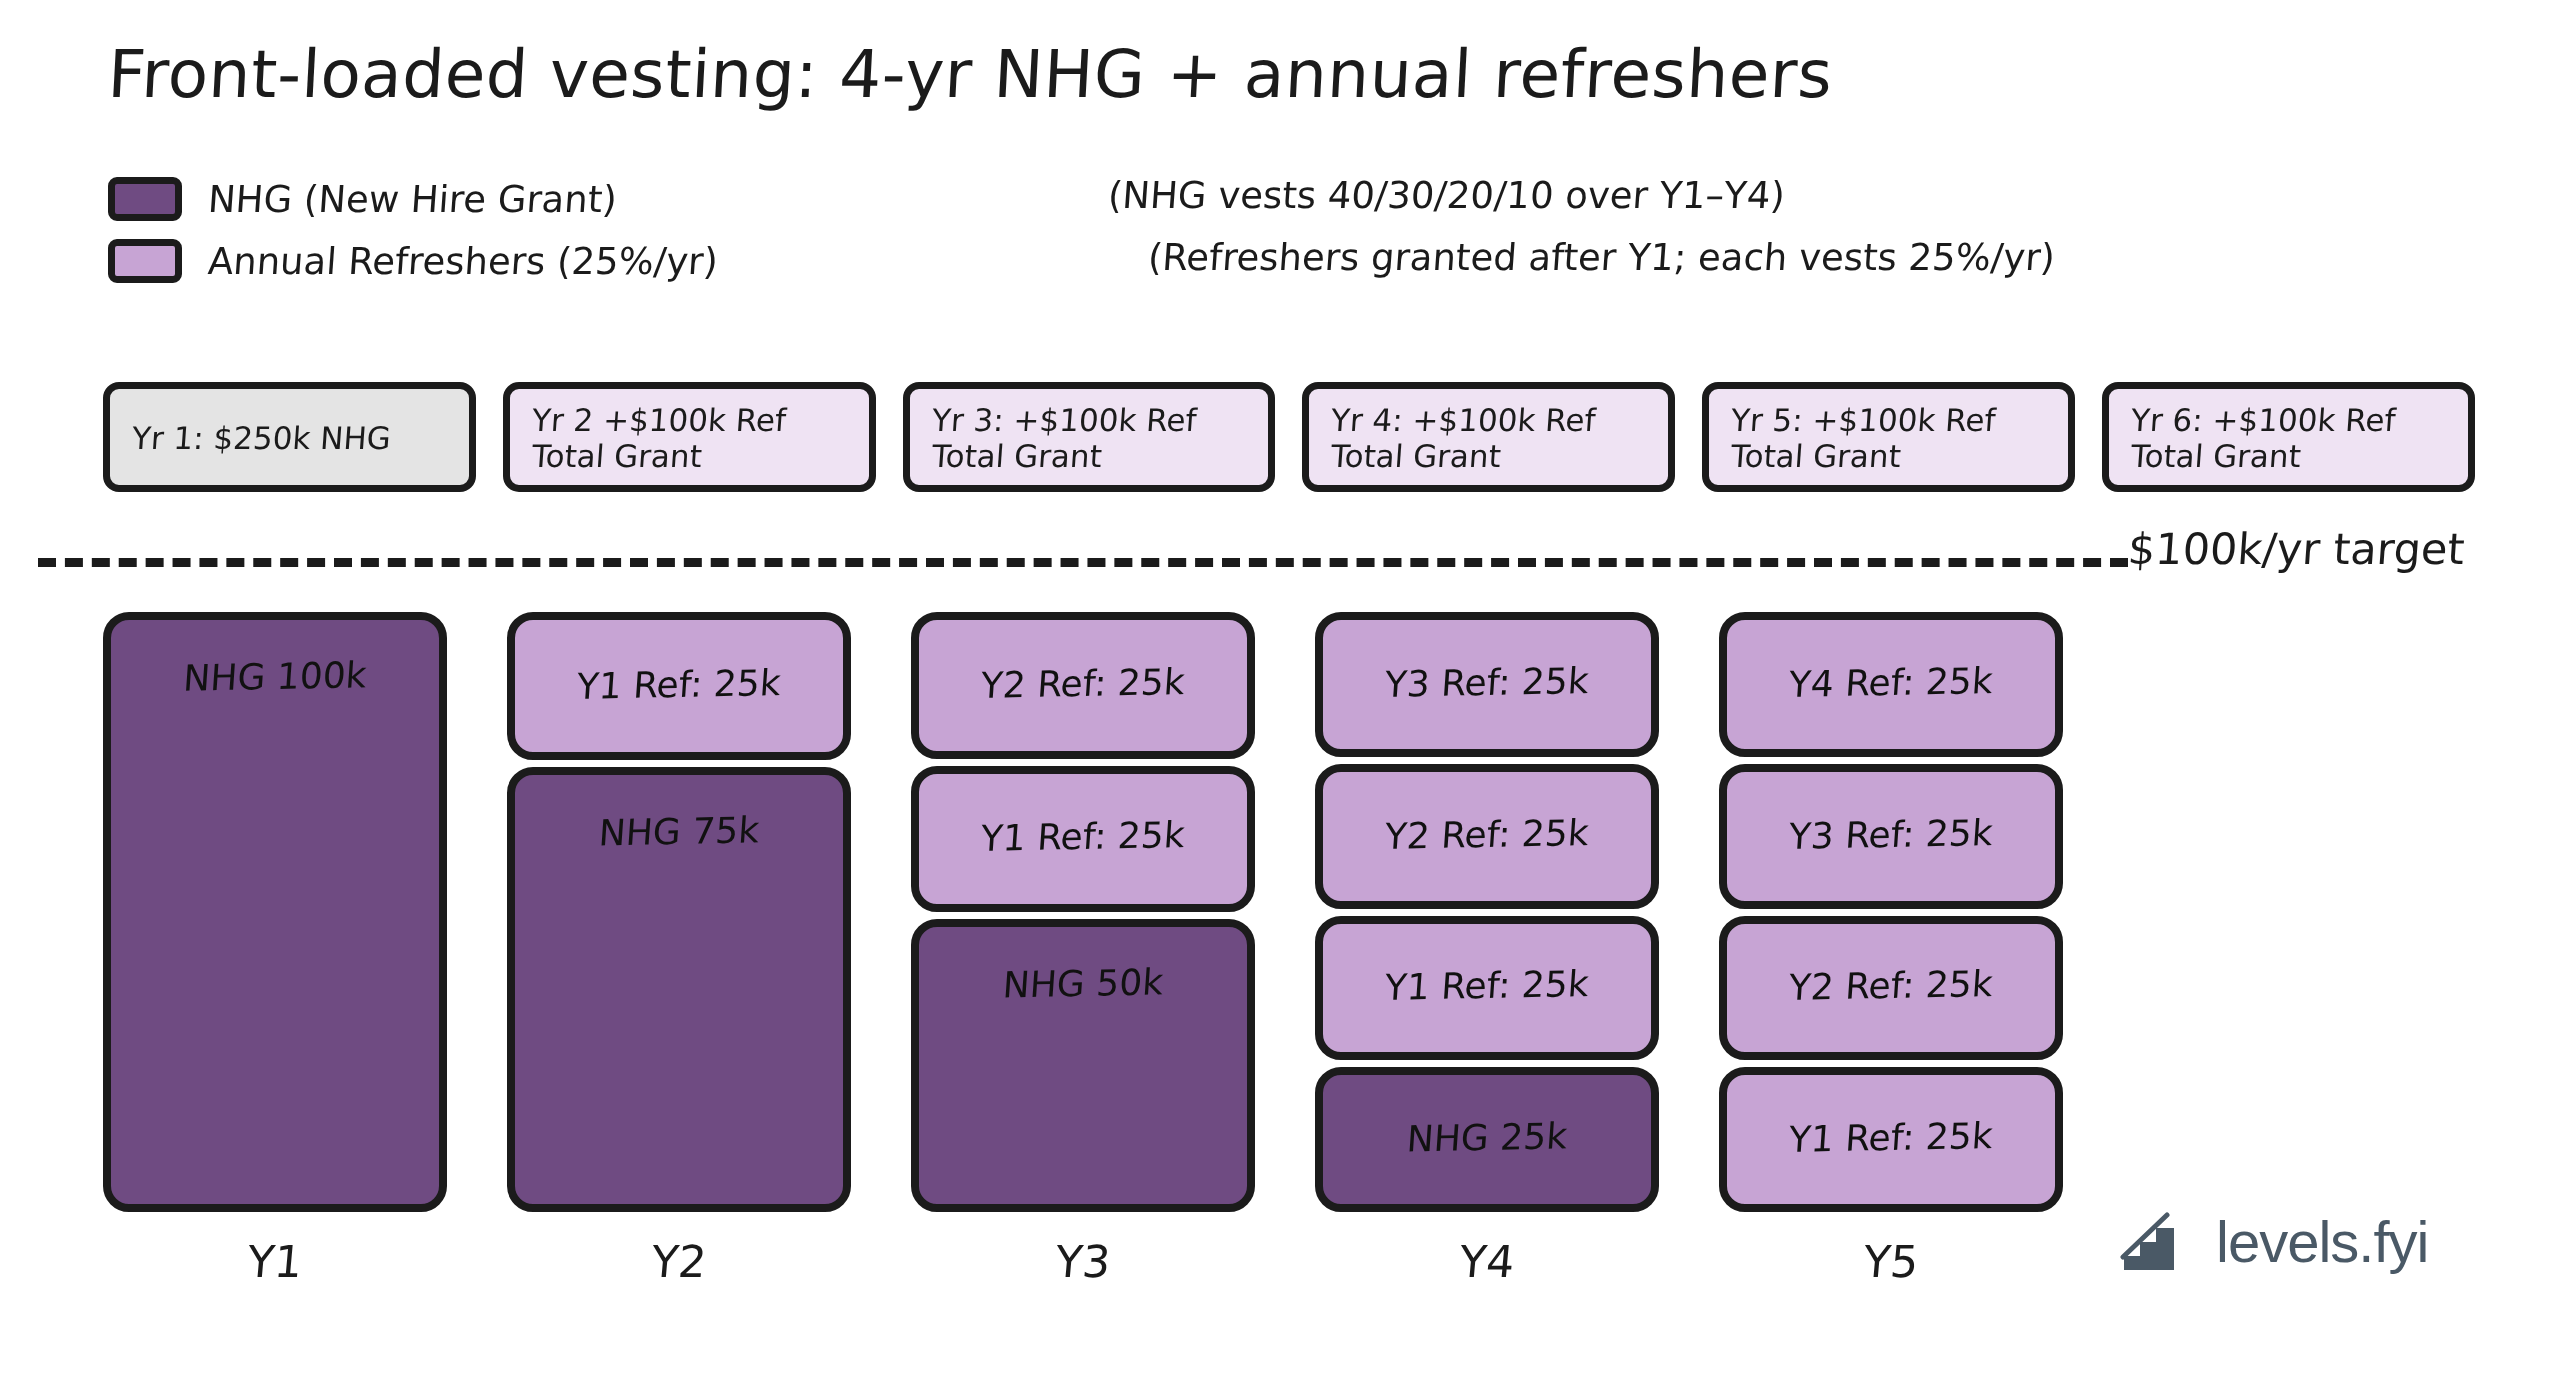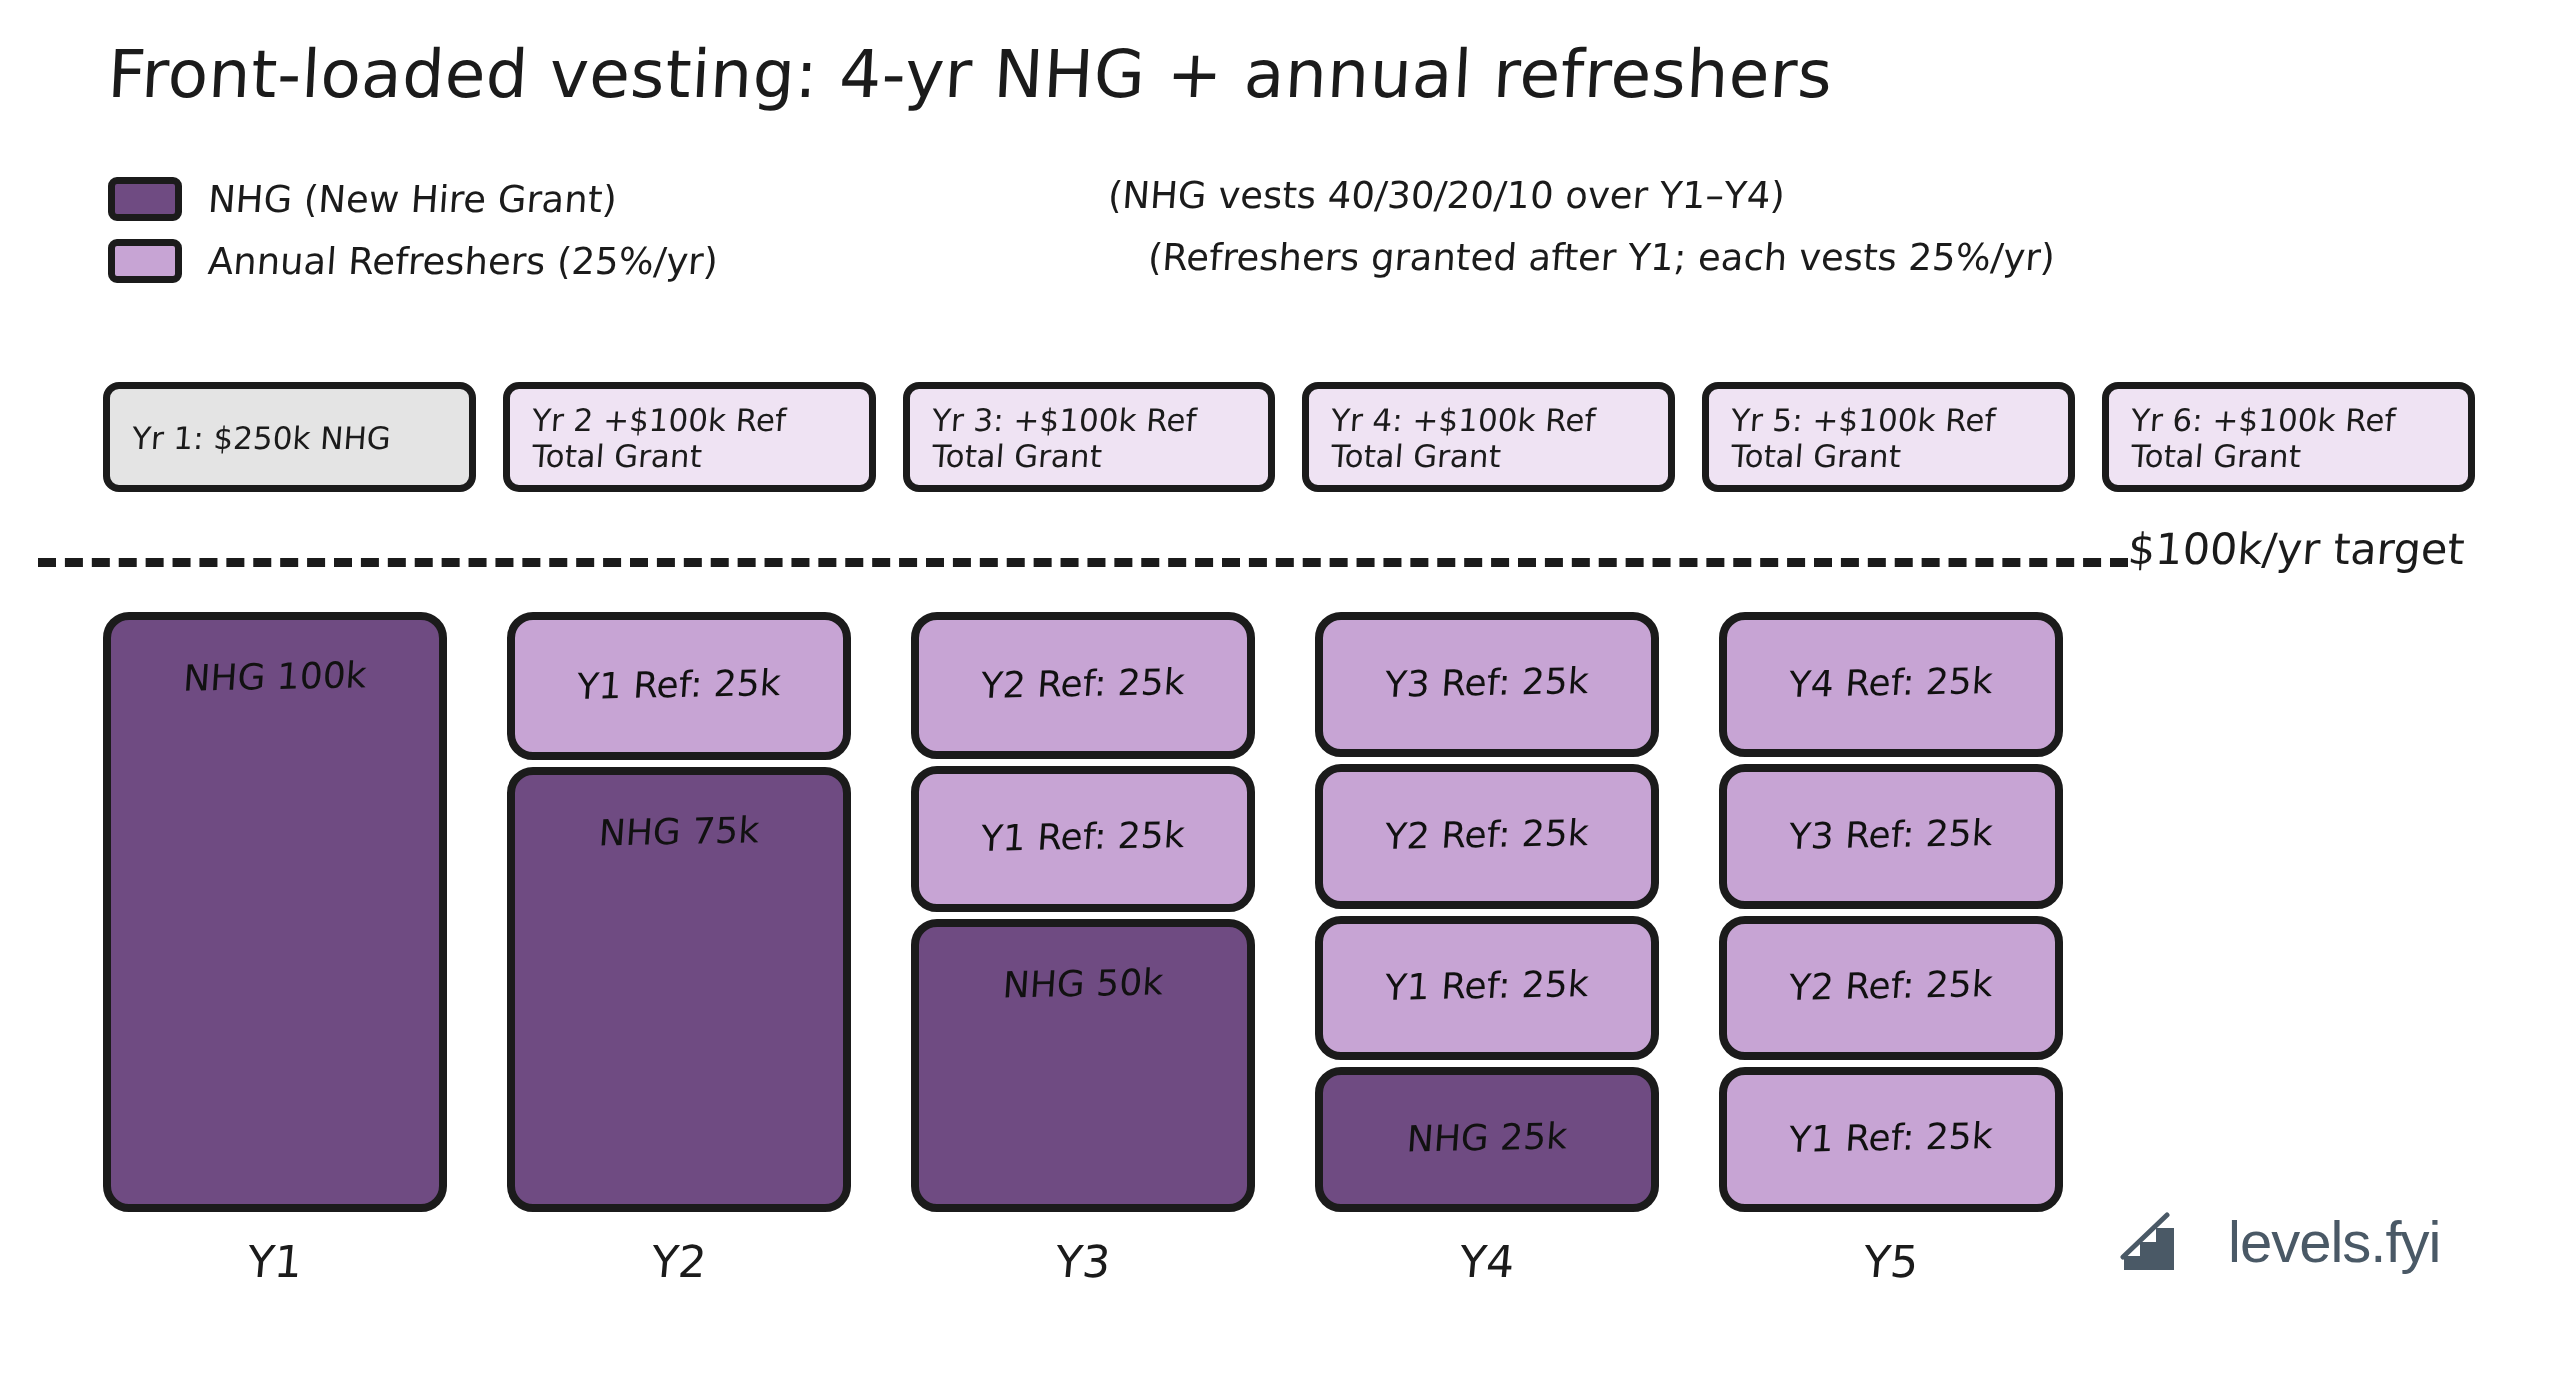--- a/index.html
+++ b/index.html
@@ -165,21 +165,21 @@
     color: #1b1b1b;
     transform: skewX(-5deg);
   }
 
   
   #logo {
     position: absolute;
     left: 2120px; top: 1208px;
     display: flex;
     align-items: center;
-    gap: 36px;
+    gap: 24px;
     justify-content: center;
   }
   #logo-text {
     font-size: 58px;
     color: #4A5966;
     font-family: "Liberation Sans", sans-serif;
     letter-spacing: -1px;
   }
 </style>
 </head>

